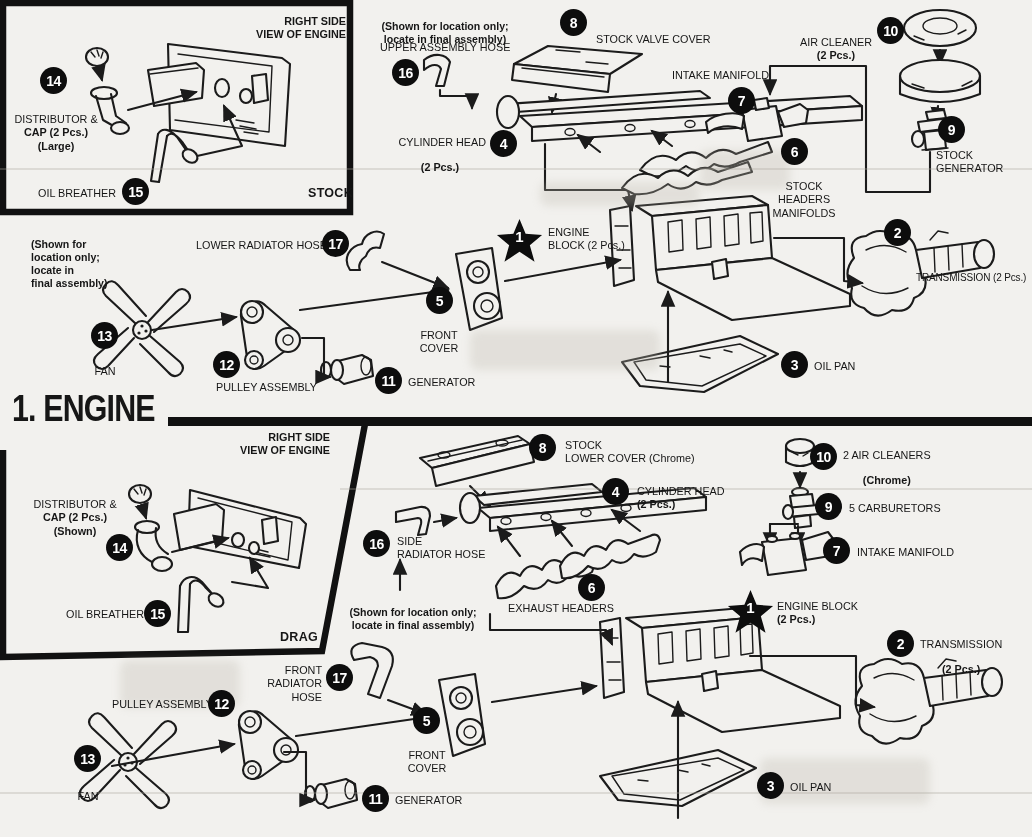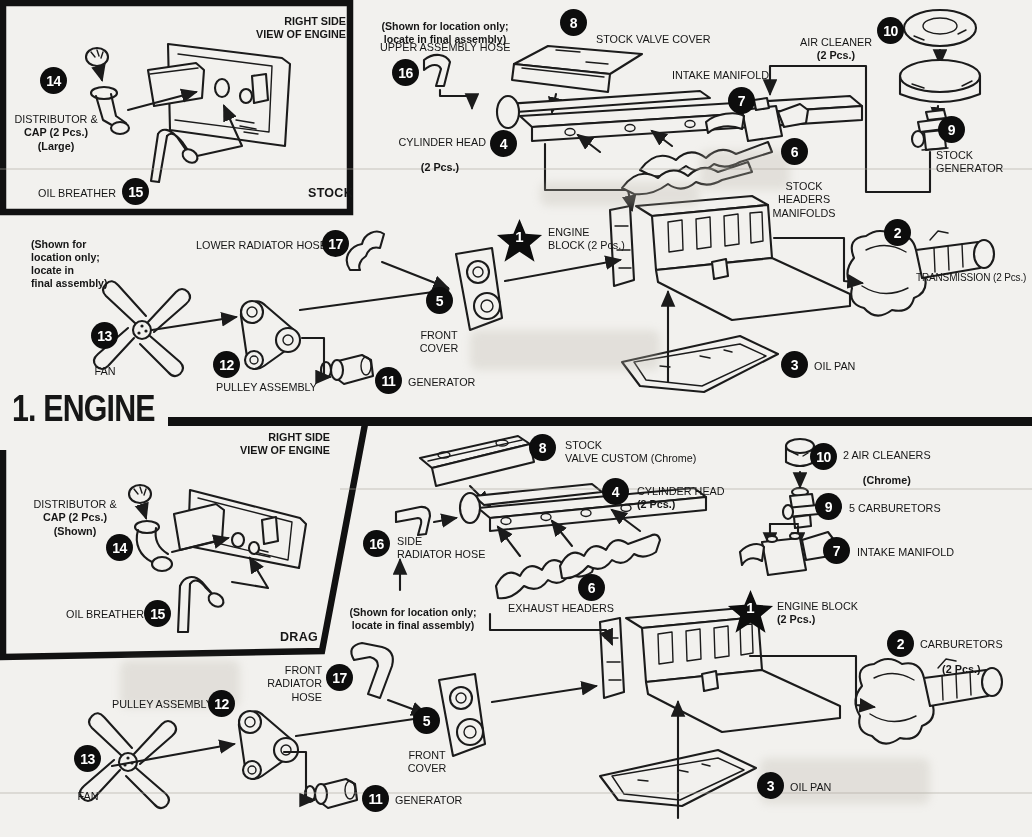--- a/index.html
+++ b/index.html
@@ -453,21 +453,21 @@
   <div class="badge" style="left:106px;top:534px">14</div>
 
   <div class="txt" style="left:66px;top:608px">OIL BREATHER</div>
   <div class="badge" style="left:144px;top:600px">15</div>
 
   <div class="variant" style="left:280px;top:630px">DRAG</div>
 
   <div class="badge" style="left:529px;top:434px">8</div>
   <div class="txt" style="left:565px;top:439px">
     <span class="ln">STOCK</span>
-    <span class="ln">VALVE CUSTOM (Chrome)</span>
+    <span class="ln">LOWER COVER (Chrome)</span>
   </div>
 
   <div class="badge" style="left:602px;top:478px">4</div>
   <div class="txt" style="left:637px;top:485px">
     <span class="ln">CYLINDER HEAD</span>
     <span class="ln b">(2 Pcs.)</span>
   </div>
 
   <div class="badge" style="left:363px;top:530px">16</div>
   <div class="txt" style="left:397px;top:535px">
@@ -498,21 +498,21 @@
   <div class="star" style="left:727px;top:590px">
       <i>1</i>
     </div>
   <div class="txt" style="left:777px;top:600px">
     <span class="ln">ENGINE BLOCK</span>
     <span class="ln b">(2 Pcs.)</span>
   </div>
 
   <div class="badge" style="left:887px;top:630px">2</div>
   <div class="txt" style="left:920px;top:638px">
-    <span class="ln">CARBURETORS</span>
+    <span class="ln">TRANSMISSION</span>
     <span class="ln b c">(2 Pcs.)</span>
   </div>
 
   <div class="txt r" style="left:236px;top:664px;width:86px;white-space:normal">
     <span class="ln">FRONT</span>
     <span class="ln">RADIATOR HOSE</span>
   </div>
   <div class="badge" style="left:326px;top:664px">17</div>
 
   <div class="txt" style="left:112px;top:698px">PULLEY ASSEMBLY</div>

